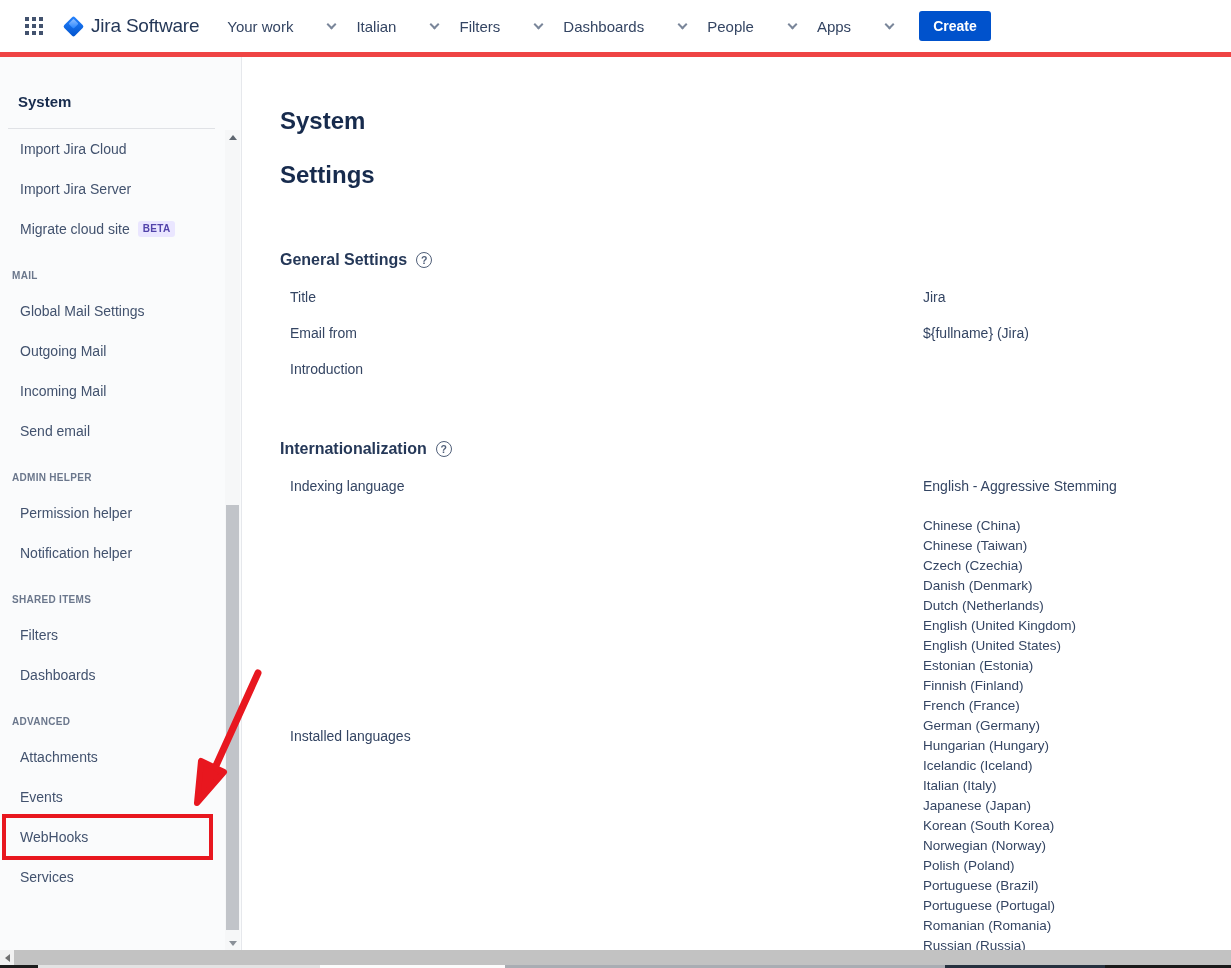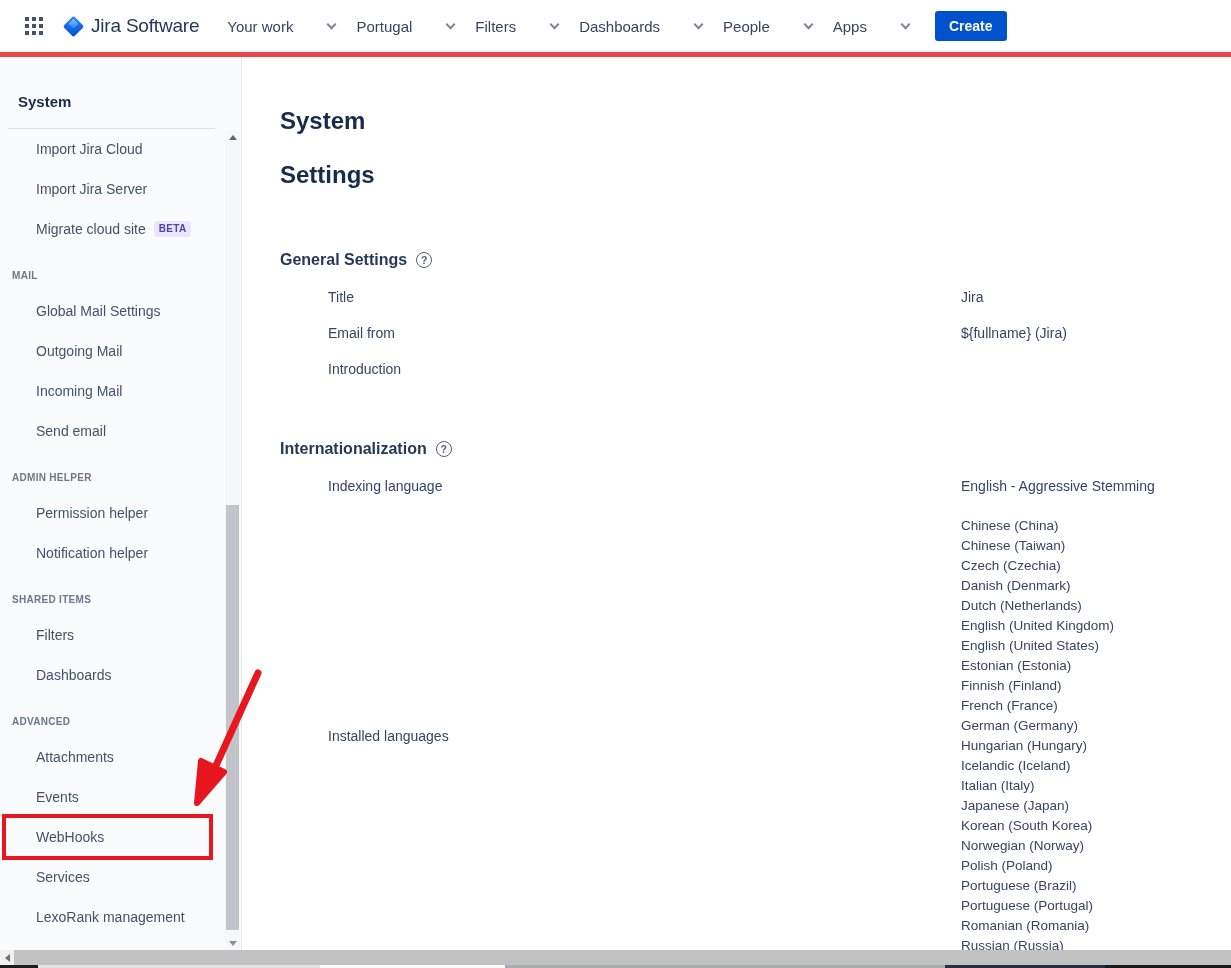--- a/index.html
+++ b/index.html
@@ -50,21 +50,21 @@
     position:absolute; left:0; top:57px; width:242px; height:893px;
     background:var(--sidebar-bg,#FAFBFC); border-right:1px solid #E6E8EC;
   }
   .side-title { padding:36px 0 0 18px; font-size:15px; font-weight:600; color:var(--text-primary,#172B4D); height:54px; }
   .side-divider { border:none; border-top:1px solid #E0E2E6; margin:17px 26px 0 8px; }
   .side-header {
     margin-top:12px; height:30px; line-height:30px; padding-left:12px;
     font-size:10px; font-weight:700; letter-spacing:0.3px; color:var(--header-gray,#6B778C);
   }
   .side-item {
-    position:relative; height:40px; line-height:40px; padding-left:36px;
+    position:relative; height:40px; line-height:40px; padding-left:20px;
     font-size:14px; color:var(--text-secondary,#42526E); cursor:pointer;
     display:flex; align-items:center;
   }
   .beta-badge {
     margin-left:8px; padding:2px 5px; border-radius:3px;
     background:var(--badge-bg,#EAE6FF); color:var(--badge-text,#5243AA);
     font-size:10px; font-weight:700; letter-spacing:0.3px; line-height:12px;
   }
   
   .side-item.hl::after {
@@ -97,21 +97,21 @@
   .sec-title { font-size:16px; font-weight:600; color:var(--brand-navy,#253858); }
   .help-icon {
     margin-left:9px; width:16px; height:16px; border:1.5px solid #505F79; border-radius:50%;
     color:#505F79; font-size:10.5px; font-weight:700; display:flex; align-items:center; justify-content:center;
     cursor:pointer; background:none;
   }
   .help-icon::after { content:"?"; }
   .rows { margin-top:10px; }
   .frow { display:flex; min-height:36px; align-items:center; padding-left:10px; font-size:14px; color:var(--value-text,#344563); }
   .frow.top { align-items:center; }
-  .flabel { width:633px; flex:0 0 633px;margin-left:38px; }
+  .flabel { width:633px; flex:0 0 633px; }
   .fvalue { }
   .langs-row { margin-top:12px; }
   .langs-row .flabel { line-height:20px; }
   .lang { font-size:13.5px; line-height:20px; color:var(--value-text,#344563); }
 
   
   .arrow-svg { position:absolute; left:0; top:0; z-index:40; pointer-events:none; }
 
   
   .hscroll { position:absolute; left:0; top:950px; width:1231px; height:15px; background:#F1F1F1; z-index:30; }
@@ -154,21 +154,21 @@
     <span class="brand-text">Jira Software</span>
   </button>
   <nav class="navmenu">
 
       <button class="nav-item">
         <span>Your work</span>
         <span class="chev"></span>
       </button>
 
       <button class="nav-item">
-        <span>Portugal</span>
+        <span>Italian</span>
         <span class="chev"></span>
       </button>
 
       <button class="nav-item">
         <span>Filters</span>
         <span class="chev"></span>
       </button>
 
       <button class="nav-item">
         <span>Dashboards</span>
@@ -266,23 +266,20 @@
       </div>
 
       <div class="side-item hl">
         <span>WebHooks</span>
       </div>
 
       <div class="side-item">
         <span>Services</span>
       </div>
 
-      <div class="side-item">
-        <span>LexoRank management</span>
-      </div>
     </div>
 
   <div class="vscroll">
     <button class="arr up">
         <span class="tri-up"></span>
       </button>
     <div class="vthumb"></div>
     <button class="arr down">
         <span class="tri-down"></span>
       </button>

